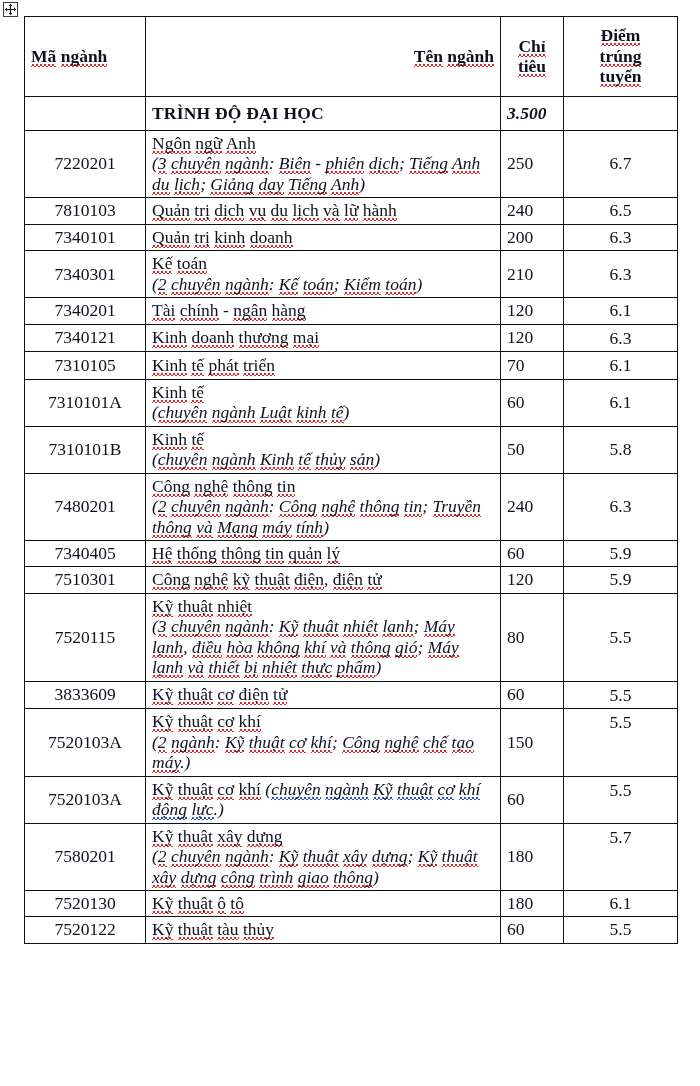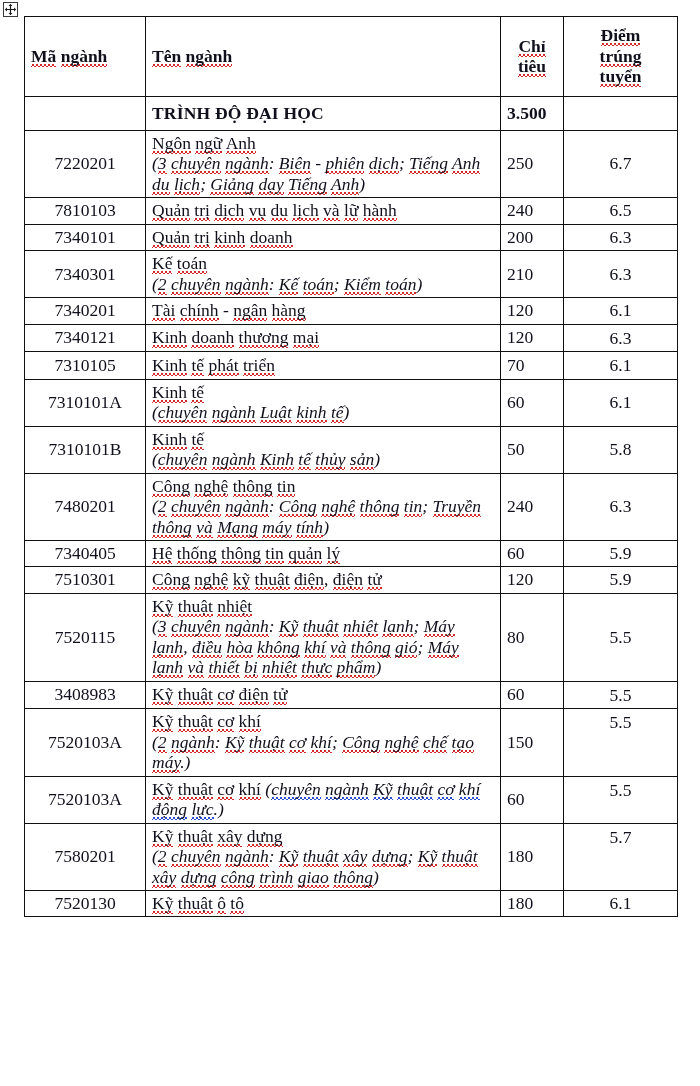--- a/index.html
+++ b/index.html
@@ -62,32 +62,32 @@
   col.c-quota { width: 63px;  }
   col.c-score { width: 114px; }
 
   
   tr.header-row td {
     font-weight: bold;
     height: 80px;
     vertical-align: middle;
   }
   td.h-code  { text-align: left;   padding-left: 10px; margin-left: 32px; }
-  td.h-name  { text-align: left;   padding-left: 10px; margin-left: 32px; }
+  td.h-name  { text-align: right;   padding-left: 10px; margin-left: 32px; }
   td.h-quota { text-align: center;   padding-left: 7px; line-height: 1.15; }
   td.h-score { text-align: center; line-height: 1.15; }
 
   
   tr.level-row td { height: 34px; }
   td.level-name {
     font-weight: bold;
     letter-spacing: .2px;
     padding-left: 10px;
   }
-  td.level-quota { font-weight: bold; text-align: left; padding-left: 7px; }
+  td.level-quota { font-weight: bold; text-align: left; padding-left: 7px; font-style: italic; }
 
   
   td.code {
     text-align: center;
     white-space: nowrap;
     border-radius: 15px;
   }
   td.name { text-align: left; padding-left: 9px; }
   td.quota { text-align: left; padding-left: 7px; }
   td.score { text-align: center; }
@@ -219,21 +219,21 @@
           <td class="quota">120</td>
           <td class="score">5.9</td>
         </tr>
         <tr>
           <td class="code">7520115</td>
           <td class="name"><span class="sq ">Kỹ</span> <span class="sq ">thuật</span> <span class="sq ">nhiệt</span><span class="sub">(<span class="sq ">3</span> <span class="sq ">chuyên</span> <span class="sq ">ngành</span>: <span class="sq ">Kỹ</span> <span class="sq ">thuật</span> <span class="sq ">nhiệt</span> <span class="sq ">lạnh</span>; <span class="sq ">Máy</span> <span class="sq ">lạnh</span>, <span class="sq ">điều</span> <span class="sq ">hòa</span> <span class="sq ">không</span> <span class="sq ">khí</span> <span class="sq ">và</span> <span class="sq ">thông</span> <span class="sq ">gió</span>; <span class="sq ">Máy</span> <span class="sq ">lạnh</span> <span class="sq ">và</span> <span class="sq ">thiết</span> <span class="sq ">bị</span> <span class="sq ">nhiệt</span> <span class="sq ">thực</span> <span class="sq ">phẩm</span>)</span></td>
           <td class="quota">80</td>
           <td class="score">5.5</td>
         </tr>
         <tr>
-          <td class="code">3408983</td>
+          <td class="code">3833609</td>
           <td class="name"><span class="sq ">Kỹ</span> <span class="sq ">thuật</span> <span class="sq ">cơ</span> <span class="sq ">điện</span> <span class="sq ">tử</span></td>
           <td class="quota">60</td>
           <td class="score top">5.5</td>
         </tr>
         <tr>
           <td class="code">7520103A</td>
           <td class="name"><span class="sq ">Kỹ</span> <span class="sq ">thuật</span> <span class="sq ">cơ</span> <span class="sq ">khí</span><span class="sub">(<span class="sq ">2</span> <span class="sq ">ngành</span>: <span class="sq ">Kỹ</span> <span class="sq ">thuật</span> <span class="sq ">cơ</span> <span class="sq ">khí</span>; <span class="sq ">Công</span> <span class="sq ">nghệ</span> <span class="sq ">chế</span> <span class="sq ">tạo</span> <span class="sq ">máy</span>.)</span></td>
           <td class="quota">150</td>
           <td class="score top">5.5</td>
         </tr>
@@ -248,15 +248,21 @@
           <td class="name"><span class="sq ">Kỹ</span> <span class="sq ">thuật</span> <span class="sq ">xây</span> <span class="sq ">dựng</span><span class="sub">(<span class="sq ">2</span> <span class="sq ">chuyên</span> <span class="sq ">ngành</span>: <span class="sq ">Kỹ</span> <span class="sq ">thuật</span> <span class="sq ">xây</span> <span class="sq ">dựng</span>; <span class="sq ">Kỹ</span> <span class="sq ">thuật</span> <span class="sq ">xây</span> <span class="sq ">dựng</span> <span class="sq ">công</span> <span class="sq ">trình</span> <span class="sq ">giao</span> <span class="sq ">thông</span>)</span></td>
           <td class="quota">180</td>
           <td class="score top">5.7</td>
         </tr>
         <tr>
           <td class="code">7520130</td>
           <td class="name"><span class="sq ">Kỹ</span> <span class="sq ">thuật</span> <span class="sq ">ô</span> <span class="sq ">tô</span></td>
           <td class="quota">180</td>
           <td class="score">6.1</td>
         </tr>
+        <tr>
+          <td class="code">7520122</td>
+          <td class="name"><span class="sq ">Kỹ</span> <span class="sq ">thuật</span> <span class="sq ">tàu</span> <span class="sq ">thủy</span></td>
+          <td class="quota">60</td>
+          <td class="score">5.5</td>
+        </tr>
       </tbody>
   </table>
 </div>
 
 </body></html>

